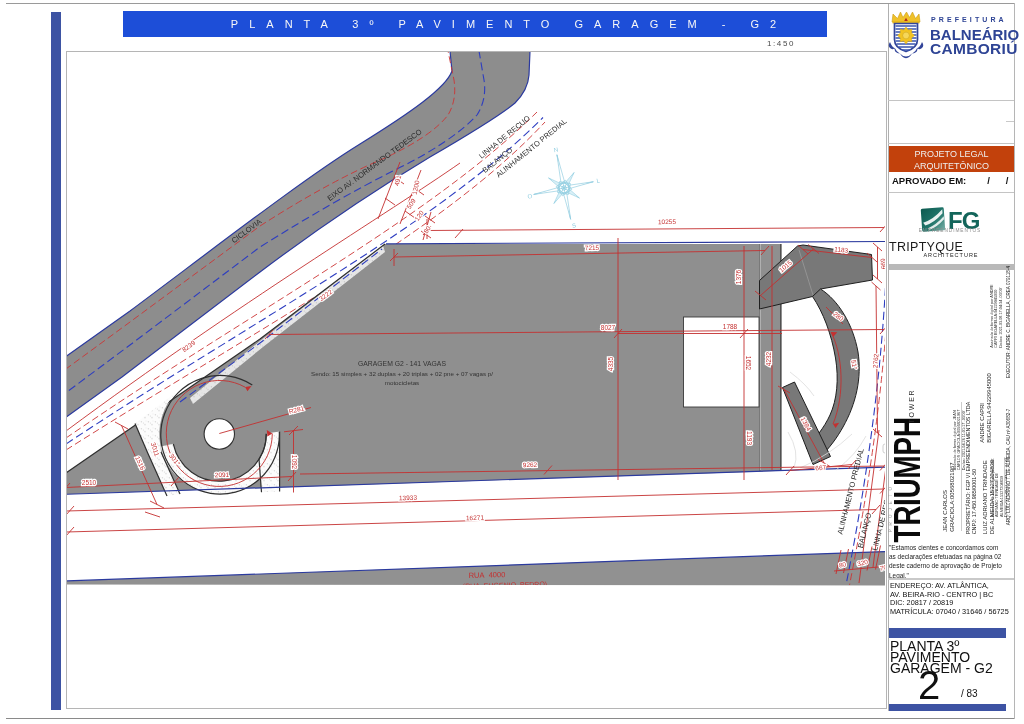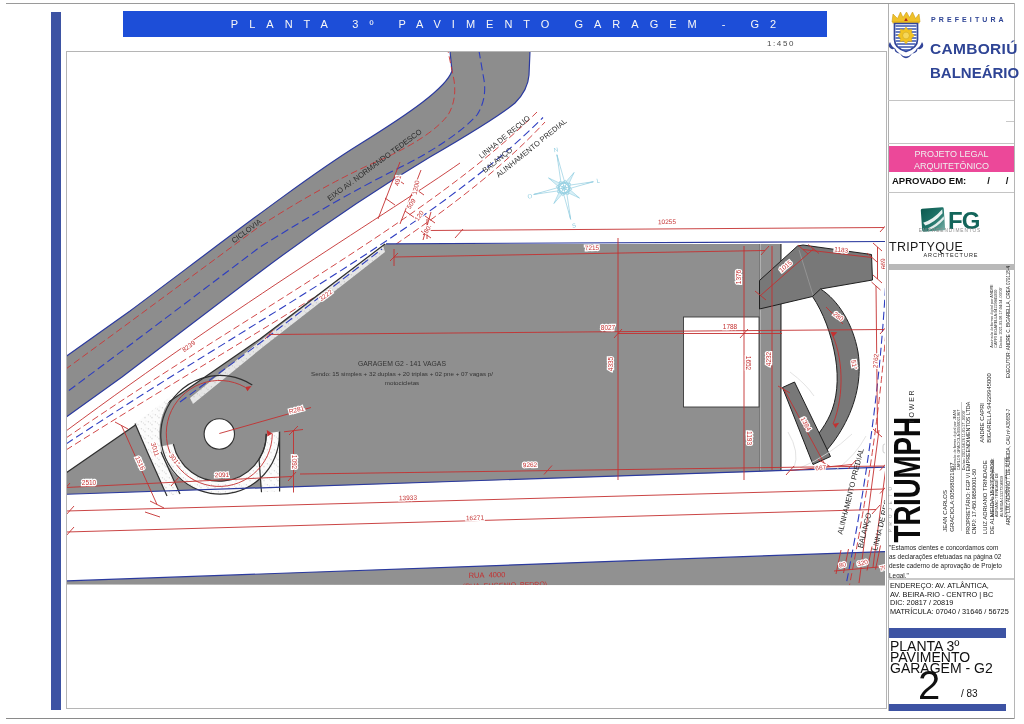--- a/index.html
+++ b/index.html
@@ -344,24 +344,24 @@
     <path fill="#f2c322" stroke="#d5a716" stroke-width="0.5" d="M0 -8.5 L2.2 -5.5 L5.8 -6.2 L5.6 -2.5 L8.5 0 L5.6 2.5 L5.8 6.2 L2.2 5.5 L0 8.5 L-2.2 5.5 L-5.8 6.2 L-5.6 2.5 L-8.5 0 L-5.6 -2.5 L-5.8 -6.2 L-2.2 -5.5 Z"></path>
     <circle r="3.4" fill="#f6d75a" stroke="#c79d18" stroke-width="0.5"></circle>
   </g>
 
   <path d="M3 33 q-2.5 3.5 0 6 q2 2 4.5 0.5 q0 3.5 3 4.5 l2.5 0.8 q-4 -2.5 -5 -5.5 q-3 -1 -5 -6.3 Z" fill="#32459a"></path>
   <path d="M35 33 q2.5 3.5 0 6 q-2 2 -4.5 0.5 q0 3.5 -3 4.5 l-2.5 0.8 q4 -2.5 5 -5.5 q3 -1 5 -6.3 Z" fill="#32459a"></path>
   <path d="M13 44.5 q2 2.5 6 3 q4 -0.5 6 -3 q-2 4 -6 4.8 q-4 -0.8 -6 -4.8 Z" fill="#32459a"></path>
 </svg>
 </div>
 <div class="abs" style="left:931px;top:16px;width:84px;font-size:7px;letter-spacing:3.1px;color:#2e4495;font-weight:bold;">PREFEITURA</div>
-<div class="abs" style="left:930px;top:26px;width:90px;font-size:15px;font-weight:bold;color:#2e4495;letter-spacing:0px;margin-top:38px;">BALNEÁRIO</div>
+<div class="abs" style="left:930px;top:26px;width:90px;font-size:15px;font-weight:bold;color:#2e4495;letter-spacing:0px;">BALNEÁRIO</div>
 <div class="abs" style="left:930px;top:40px;width:92px;font-size:15.5px;font-weight:bold;color:#2e4495;letter-spacing:0.3px;">CAMBORIÚ</div>
 
-<div class="abs" style="left:889px;top:146px;width:125px;height:26px;background:#ec4899;color:#efefef;font-size:9px;text-align:center;line-height:12px;padding-top:2px;box-sizing:border-box;">PROJETO LEGAL<br>ARQUITETÔNICO</div>
+<div class="abs" style="left:889px;top:146px;width:125px;height:26px;background:#c2410c;color:#efefef;font-size:9px;text-align:center;line-height:12px;padding-top:2px;box-sizing:border-box;">PROJETO LEGAL<br>ARQUITETÔNICO</div>
 
 <div class="abs" style="left:892px;top:175px;width:120px;font-size:9.5px;color:#111;font-weight:bold;">APROVADO EM:&nbsp;&nbsp;&nbsp;&nbsp;&nbsp;&nbsp;&nbsp;&nbsp;/&nbsp;&nbsp;&nbsp;&nbsp;&nbsp;&nbsp;/</div>
 <div class="abs" style="left:888px;top:192px;width:126px;height:1px;background:#c4c4c4;"></div>
 
 <div class="abs" style="left:919px;top:205px;width:62px;height:30px;">
 <svg width="62" height="30" viewBox="0 0 62 30">
   <defs>
     <linearGradient id="fgg" x1="0" y1="0" x2="1" y2="1">
       <stop offset="0" stop-color="#0d5a50"></stop>
           <stop offset="0.55" stop-color="#20756a"></stop>

